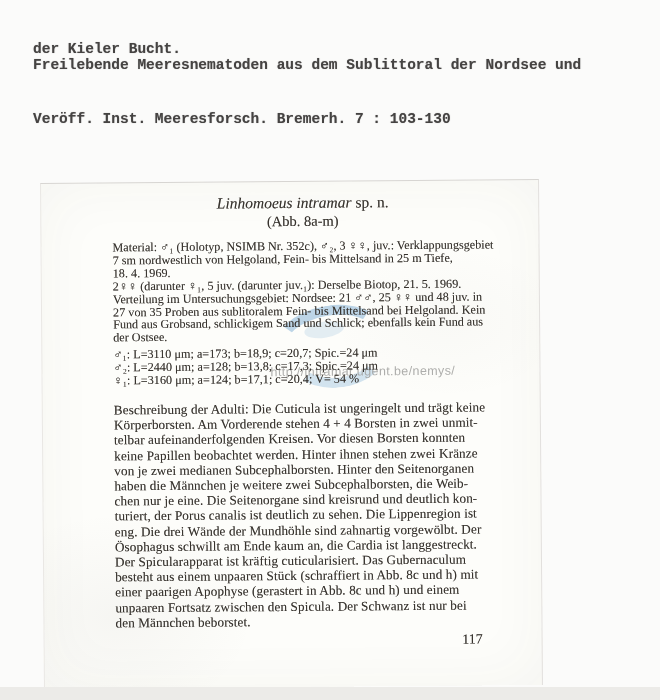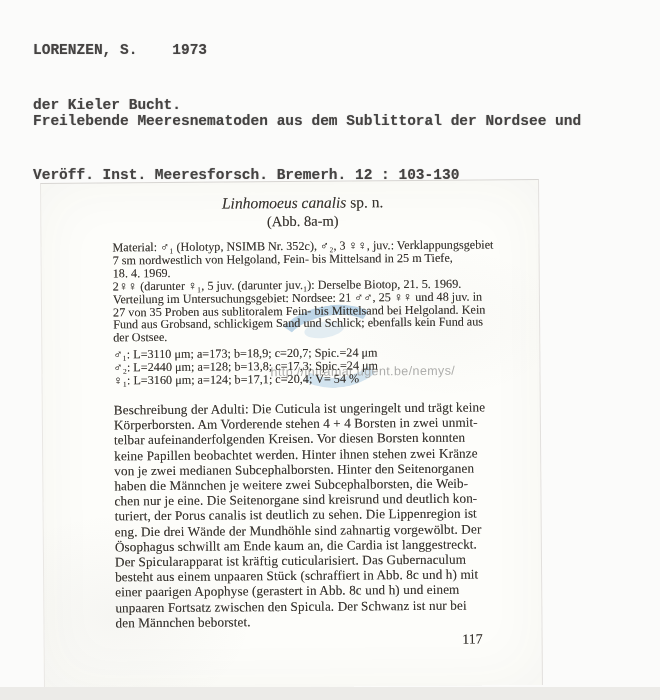--- a/index.html
+++ b/index.html
@@ -68,37 +68,36 @@
   .blob{position:absolute;left:30px;top:20px;width:40px;height:16px;background:rgba(143,184,217,.45);border-radius:50%;transform:rotate(-8deg);display:block}
 
   .bottom-band{position:absolute;left:0;top:687px;width:660px;height:13px;background:#ecebe8}
 </style>
 </head>
 <body>
 
 <div>
 
   <header class="typed">
-    <div class="t-line author">LORENZEN, S.    1973</div>
     <div class="t-group"><div class="t-line">der Kieler Bucht.</div><div class="t-line">Freilebende Meeresnematoden aus dem Sublittoral der Nordsee und</div></div>
-    <div class="t-line journal">Veröff. Inst. Meeresforsch. Bremerh. 12 : 103-130</div>
+    <div class="t-line journal">Veröff. Inst. Meeresforsch. Bremerh. 7 : 103-130</div>
   </header>
 
   <section class="page">
 
     <div class="logo">
       <i class="arc a1"></i>
       <i class="arc a2"></i>
       <i class="blob"></i>
     </div>
 
     <div class="wm-url">http://intramar.ugent.be/nemys/</div>
 
     <div class="content">
-      <h1 class="sp-title"><em>Linhomoeus canalis</em><span> sp. n.</span></h1>
+      <h1 class="sp-title"><em>Linhomoeus intramar</em><span> sp. n.</span></h1>
       <div class="fig-ref">(Abb. 8a-m)</div>
 
       <div class="material">
           <div class="jline small" style="transform-origin: left center; transform: scaleX(0.997382);">Material: ♂₁ (Holotyp, NSIMB Nr. 352c), ♂₂, 3 ♀♀, juv.: Verklappungsgebiet</div>
           <div class="jline small">7 sm nordwestlich von Helgoland, Fein- bis Mittelsand in 25 m Tiefe,</div>
           <div class="jline small last">18. 4. 1969.</div>
           <div class="jline small">2♀♀ (darunter ♀₁, 5 juv. (darunter juv.₁): Derselbe Biotop, 21. 5. 1969.</div>
           <div class="jline small">Verteilung im Untersuchungsgebiet: Nordsee: 21 ♂♂, 25 ♀♀ und 48 juv. in</div>
           <div class="jline small">27 von 35 Proben aus sublitoralem Fein- bis Mittelsand bei Helgoland. Kein</div>
           <div class="jline small">Fund aus Grobsand, schlickigem Sand und Schlick; ebenfalls kein Fund aus</div>

